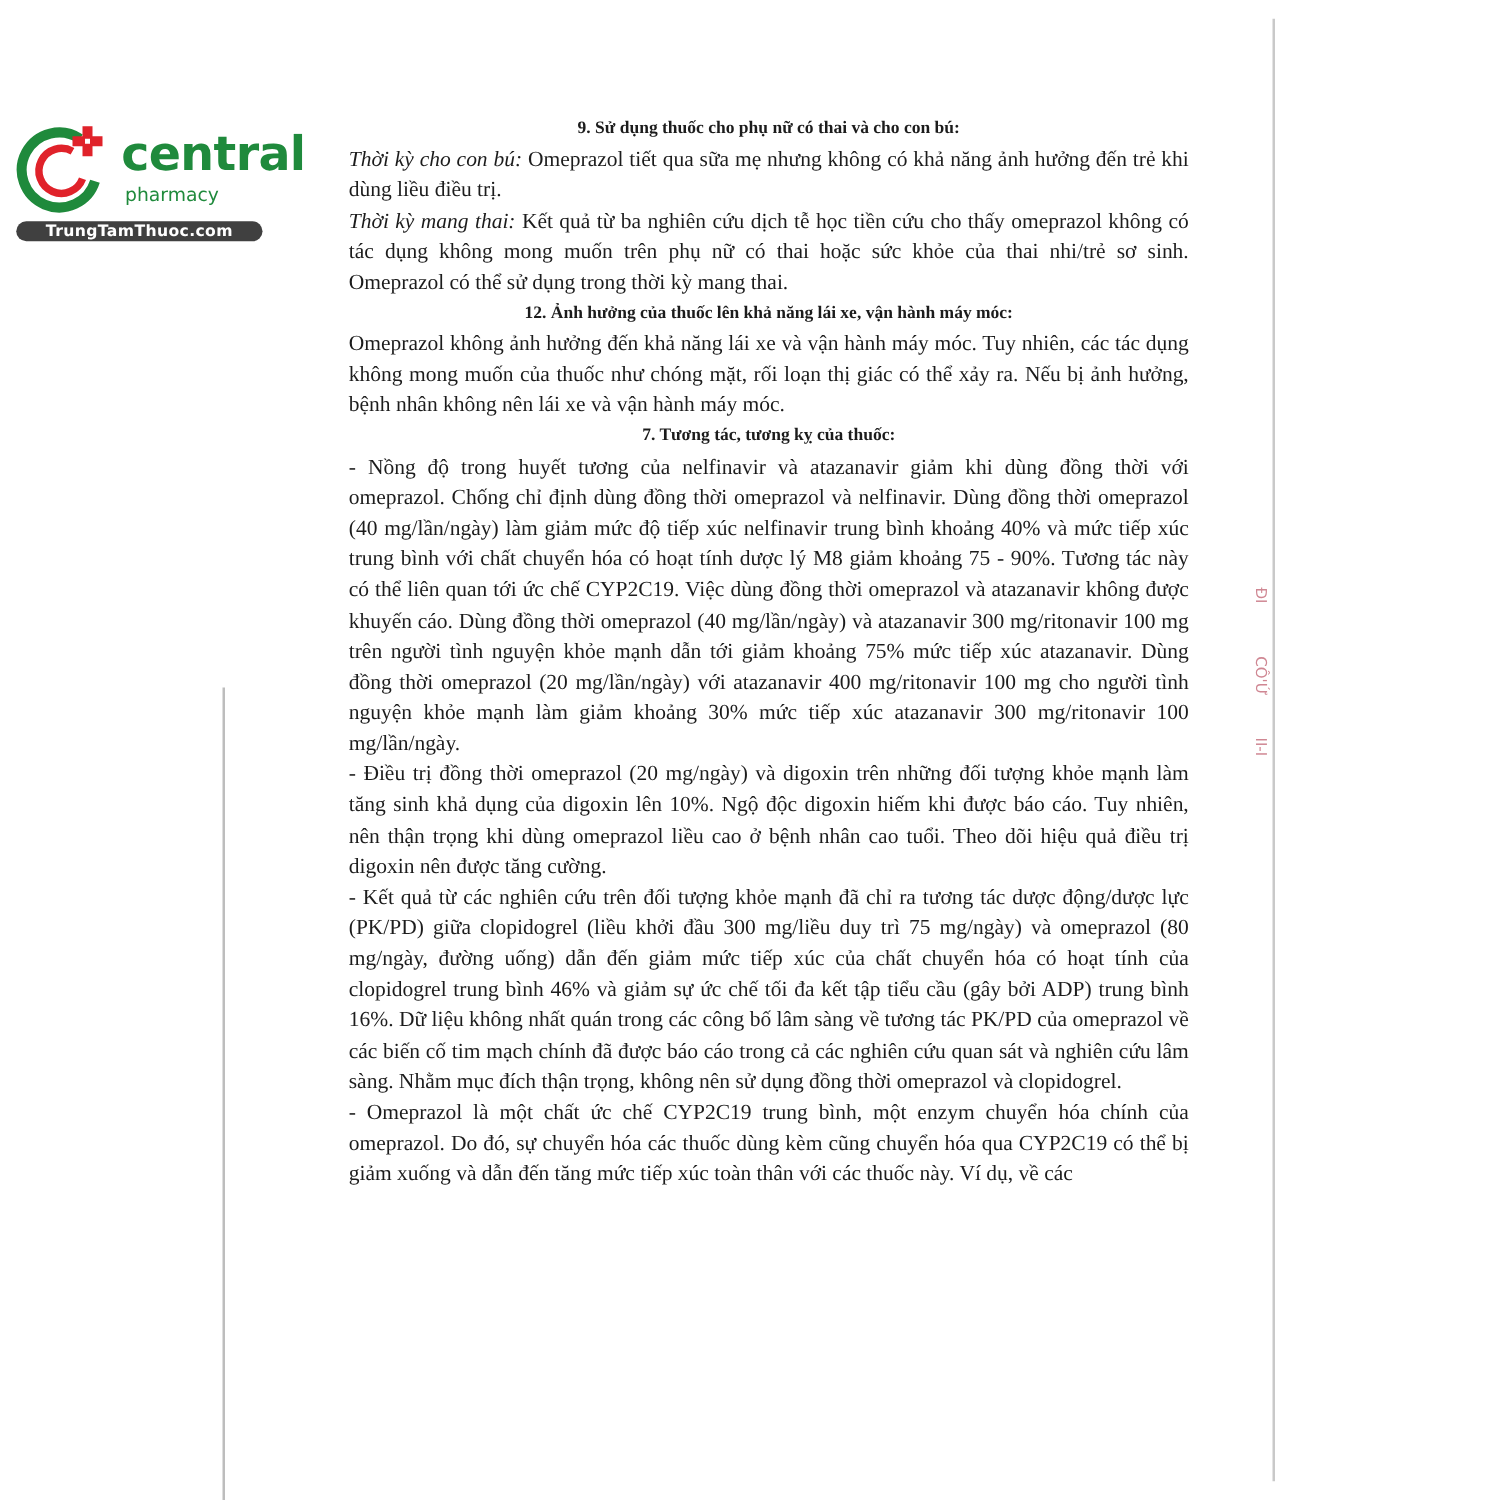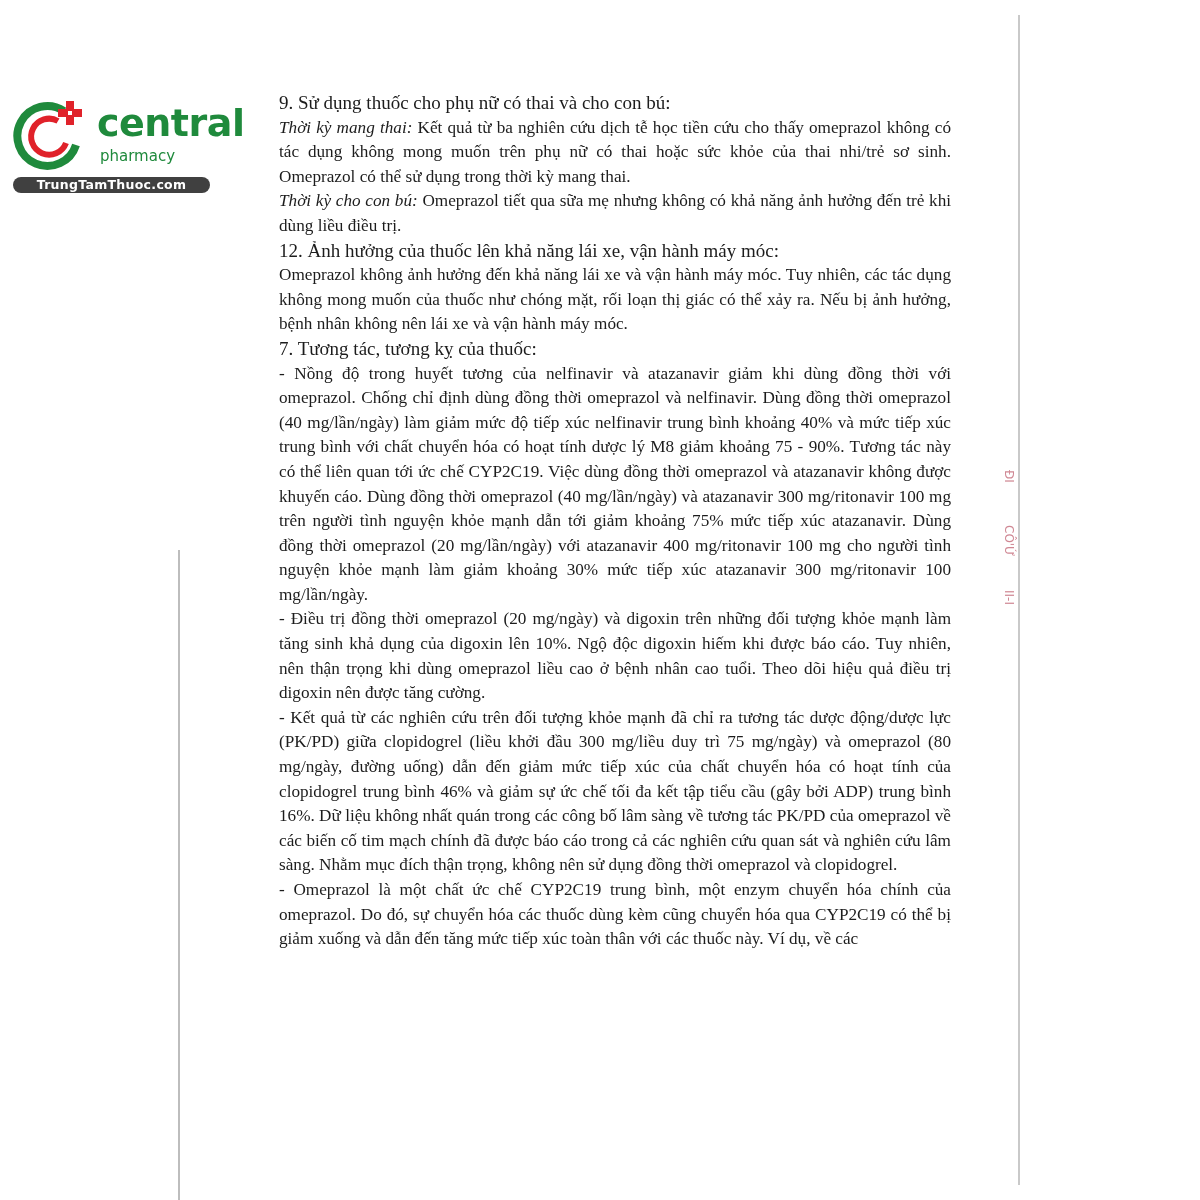--- a/index.html
+++ b/index.html
@@ -14,21 +14,21 @@
   .logo-pill { position: absolute; left: 3px; top: 80px; width: 197px; height: 16px; background: #404040; border-radius: 8px; color: #fff; font-family: "DejaVu Sans", sans-serif; font-weight: bold; font-size: 12.5px; line-height: 16px; text-align: center; letter-spacing: 0.3px; }
 
   .border-right { position: absolute; left: 1018px; top: 15px; width: 2px; height: 1170px; background: #c9c9c9; }
   .border-left { position: absolute; left: 178px; top: 550px; width: 2px; height: 650px; background: #bdbdbd; }
 
   .margin-marks { position: absolute; left: 1010px; top: 470px; width: 30px; height: 150px; color: #c06070; font-family: "DejaVu Sans", sans-serif; font-size: 12px; }
   .margin-marks span { position: absolute; left: 6px; transform: rotate(90deg); transform-origin: left top; white-space: nowrap; opacity: 0.75; }
 
   .page { position: absolute; left: 279px; top: 91px; width: 672px; font-size: 17.2px; line-height: 24.6px; }
   .page p { margin: 0; text-align: justify; }
-  .page h3 { margin: 0; font-size: 19px; font-weight: normal; line-height: 24.6px; }
+  .page h3 { margin: 0; font-size: 14px; font-weight: bold; line-height: 24.6px; text-align: center; }
   .page em { font-style: italic; }
 </style>
 </head>
 <body>
 
 <div class="logo">
   <svg class="logo-mark" viewBox="0 0 80 80">
     <path d="M52 14 A30 30 0 1 0 64 48" fill="none" stroke="#1f8a3c" stroke-width="8" stroke-linecap="butt"></path>
     <path d="M46 24 A18 18 0 1 0 54 46" fill="none" stroke="#e0222a" stroke-width="6"></path>
     <rect x="54" y="4" width="8" height="24" fill="#e0222a"></rect>
@@ -45,22 +45,22 @@
 
 <div class="margin-marks">
   <span style="top:0px">ĐI</span>
   <span style="top:55px">CÔ'Ứ</span>
   <span style="top:120px">II-I</span>
 </div>
 
 <div class="page">
   <section>
     <h3>9. Sử dụng thuốc cho phụ nữ có thai và cho con bú:</h3>
+    <p><em>Thời kỳ cho con bú:</em><span> Omeprazol tiết qua sữa mẹ nhưng không có khả năng ảnh hưởng đến trẻ khi dùng liều điều trị.</span></p>
     <p><em>Thời kỳ mang thai:</em><span> Kết quả từ ba nghiên cứu dịch tễ học tiền cứu cho thấy omeprazol không có tác dụng không mong muốn trên phụ nữ có thai hoặc sức khỏe của thai nhi/trẻ sơ sinh. Omeprazol có thể sử dụng trong thời kỳ mang thai.</span></p>
-    <p><em>Thời kỳ cho con bú:</em><span> Omeprazol tiết qua sữa mẹ nhưng không có khả năng ảnh hưởng đến trẻ khi dùng liều điều trị.</span></p>
   </section>
   <section>
     <h3>12. Ảnh hưởng của thuốc lên khả năng lái xe, vận hành máy móc:</h3>
     <p>Omeprazol không ảnh hưởng đến khả năng lái xe và vận hành máy móc. Tuy nhiên, các tác dụng không mong muốn của thuốc như chóng mặt, rối loạn thị giác có thể xảy ra. Nếu bị ảnh hưởng, bệnh nhân không nên lái xe và vận hành máy móc.</p>
   </section>
   <section>
     <h3>7. Tương tác, tương kỵ của thuốc:</h3>
     <p>- Nồng độ trong huyết tương của nelfinavir và atazanavir giảm khi dùng đồng thời với omeprazol. Chống chỉ định dùng đồng thời omeprazol và nelfinavir. Dùng đồng thời omeprazol (40 mg/lần/ngày) làm giảm mức độ tiếp xúc nelfinavir trung bình khoảng 40% và mức tiếp xúc trung bình với chất chuyển hóa có hoạt tính dược lý M8 giảm khoảng 75 - 90%. Tương tác này có thể liên quan tới ức chế CYP2C19. Việc dùng đồng thời omeprazol và atazanavir không được khuyến cáo. Dùng đồng thời omeprazol (40 mg/lần/ngày) và atazanavir 300 mg/ritonavir 100 mg trên người tình nguyện khỏe mạnh dẫn tới giảm khoảng 75% mức tiếp xúc atazanavir. Dùng đồng thời omeprazol (20 mg/lần/ngày) với atazanavir 400 mg/ritonavir 100 mg cho người tình nguyện khỏe mạnh làm giảm khoảng 30% mức tiếp xúc atazanavir 300 mg/ritonavir 100 mg/lần/ngày.</p>
     <p>- Điều trị đồng thời omeprazol (20 mg/ngày) và digoxin trên những đối tượng khỏe mạnh làm tăng sinh khả dụng của digoxin lên 10%. Ngộ độc digoxin hiếm khi được báo cáo. Tuy nhiên, nên thận trọng khi dùng omeprazol liều cao ở bệnh nhân cao tuổi. Theo dõi hiệu quả điều trị digoxin nên được tăng cường.</p>
     <p>- Kết quả từ các nghiên cứu trên đối tượng khỏe mạnh đã chỉ ra tương tác dược động/dược lực (PK/PD) giữa clopidogrel (liều khởi đầu 300 mg/liều duy trì 75 mg/ngày) và omeprazol (80 mg/ngày, đường uống) dẫn đến giảm mức tiếp xúc của chất chuyển hóa có hoạt tính của clopidogrel trung bình 46% và giảm sự ức chế tối đa kết tập tiểu cầu (gây bởi ADP) trung bình 16%. Dữ liệu không nhất quán trong các công bố lâm sàng về tương tác PK/PD của omeprazol về các biến cố tim mạch chính đã được báo cáo trong cả các nghiên cứu quan sát và nghiên cứu lâm sàng. Nhằm mục đích thận trọng, không nên sử dụng đồng thời omeprazol và clopidogrel.</p>

